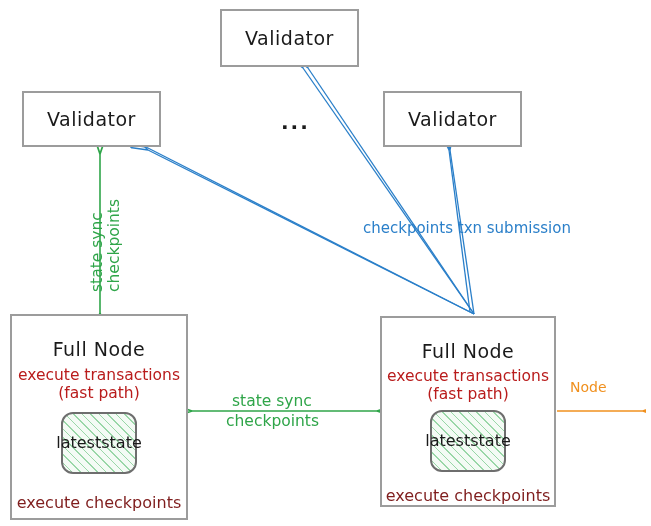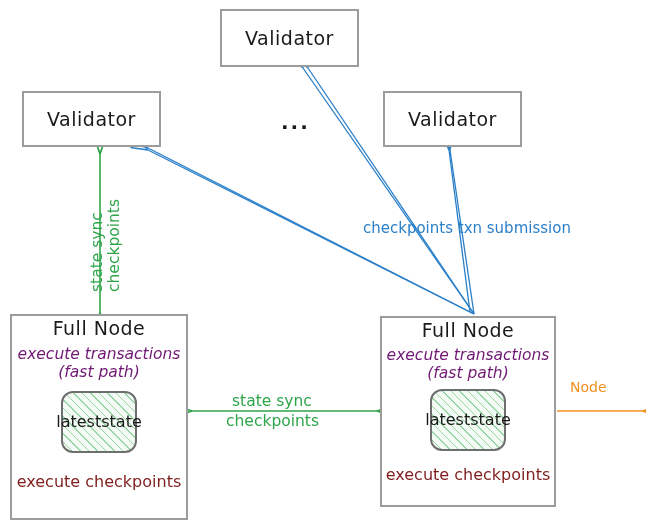--- a/index.html
+++ b/index.html
@@ -39,29 +39,28 @@
     justify-content: center;
   }
   .box-title {
     color: #1a1a1a;
     font-size: 19px;
     letter-spacing: 0.5px;
     white-space: nowrap;
   }
   .fullnode-title {
     font-size: 19px;
-    margin-top: 1px;
+    margin-top: 22px;
   }
   .line-blue {
-    color: #701a75;
+    color: #b91c1c;
     font-size: 15.5px;
     line-height: 1.18;
     text-align: left;
     white-space: nowrap;
-    font-style: italic;
   }
   .line-green {
     color: #7f1d1d;
     font-size: 16px;
     text-align: right;
     white-space: nowrap;
   }
 
   
   .state-box {

